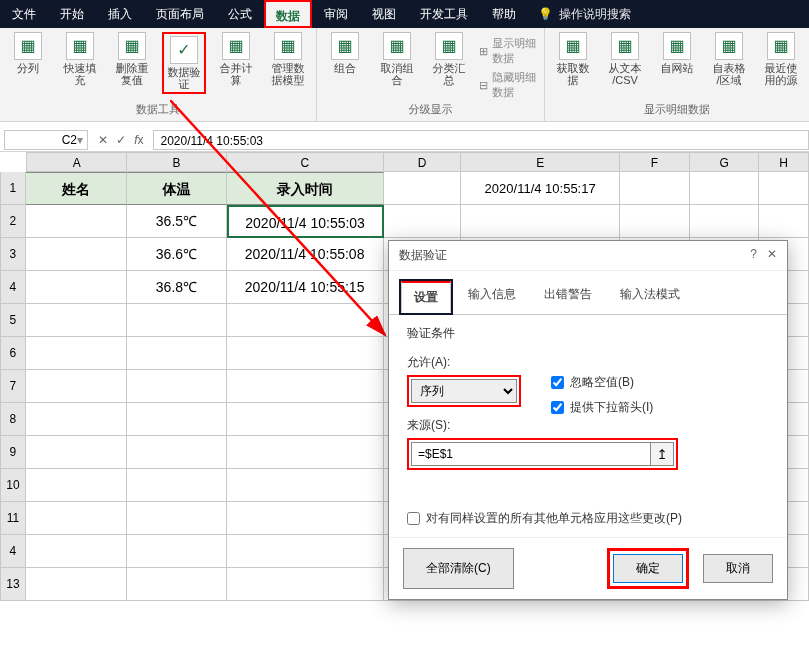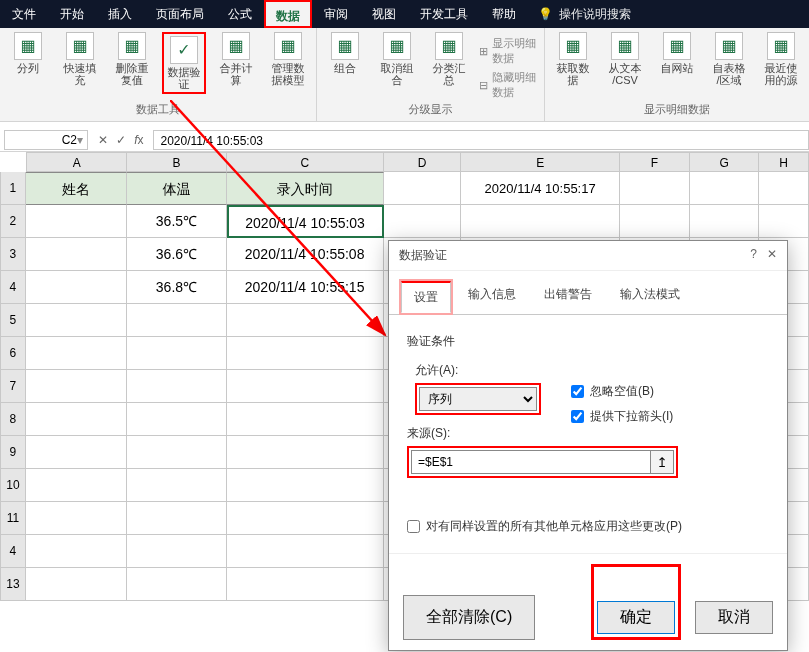--- a/index.html
+++ b/index.html
@@ -32,42 +32,42 @@
 
 .grid { position: relative; }
 .colhdrs { display: flex; margin-left: 26px; }
 .colhdr { background: #e6e6e6; border: 1px solid #c8c8c8; border-left: none; text-align: center; font-size: 12px; height: 20px; line-height: 20px; }
 .colhdr:first-child { border-left: 1px solid #c8c8c8; }
 .rows { }
 .row { display: flex; }
 .rowhdr { width: 26px; background: #e6e6e6; border: 1px solid #c8c8c8; border-top:none; text-align:center; font-size:12px; height: 33px; line-height:33px; }
 .cell { border-right: 1px solid #c8c8c8; border-bottom: 1px solid #c8c8c8; height: 33px; line-height: 33px; text-align: center; font-size: 14px; overflow:hidden; white-space:nowrap; }
 .cell.active { border: 2px solid #217346; }
-.hdcell { background: #ddebdb; font-weight: normal; border-top:1px solid #888; border-bottom:1px solid #888;}
+.hdcell { background: #ddebdb; font-weight: bold; border-top:1px solid #888; border-bottom:1px solid #888;}
 .wd-A{width:102px}.wd-B{width:100px}.wd-C{width:158px}.wd-D{width:78px}.wd-E{width:160px}.wd-F{width:70px}.wd-G{width:70px}.wd-H{width:50px}
 
 
 .dialog { position: absolute; left: 388px; top: 240px; width: 400px; background: #fff; border: 1px solid #888; box-shadow: 0 4px 20px rgba(0,0,0,.3); }
 .dlg-title { background: #fff; padding: 6px 10px; font-size: 12px; color: #444; display:flex; justify-content:space-between; border-bottom:1px solid #eee; }
 .dlg-close { display:flex; gap:10px; color:#666; }
 .dlg-tabs { display: flex; padding: 8px 10px 0; gap: 2px; }
 .dtab { padding: 6px 12px; font-size: 12px; color: #444; border:1px solid transparent; cursor:pointer; }
 .dtab.active { border:1px solid #c8c8c8; border-bottom: 1px solid #fff; border-top:2px solid red; background:#fff; }
-.dtabwrap { border:2px solid #fca5a5; display:inline-block; }
-.dlg-body { padding: 18px 18px; border-top: 1px solid #c8c8c8; margin-top:-1px; }
+.dtabwrap { border:2px solid #0f172a; display:inline-block;font-weight:bold; }
+.dlg-body { padding: 10px 18px; border-top: 1px solid #c8c8c8; margin-top:-1px; }
 .fld { margin-bottom: 10px; }
 .lbl { font-size: 12px; color: #333; margin-bottom: 4px; display:block; }
-.sel { width: 118px; height: 24px; border:1px solid #888; font-size:12px; padding:0 4px; }
+.sel { width: 106px; height: 24px; border:1px solid #888; font-size:12px; padding:0 4px; }
 .hlbox { border:2px solid red; padding:2px; display:inline-block; }
 .cb { display:flex; align-items:center; gap:6px; font-size:12px; color:#333; }
-.flex { display:flex; gap:30px; align-items:center;margin-left:8px; }
+.flex { display:flex; gap:30px; align-items:flex-start; }
 .src { width: 240px; height: 24px; border:1px solid #888; padding:0 6px; font-size:12px; }
 .srcbtn { width:24px; height:24px; border:1px solid #888; background:#f3f3f3; margin-left:-1px; }
 .dlg-foot { padding: 10px 14px; display:flex; justify-content:space-between; border-top:1px solid #eee; }
-.btn { padding: 5px 22px; border:1px solid #888; background:#e9e9e9; font-size:16px; cursor:pointer;margin-top:31px; }
+.btn { padding: 5px 22px; border:1px solid #888; background:#e9e9e9; font-size:12px; cursor:pointer; }
 .btn.primary { border-color:#0078d4; }
 .btnhl { border:3px solid red; padding:3px; display:inline-block; }
 .foot-right { display:flex; gap:14px; align-items:center; }
 
 
 .arrow { position:absolute; left:170px; top:100px; width:220px; height:240px; pointer-events:none; }
 </style>
 </head>
 <body>
 

